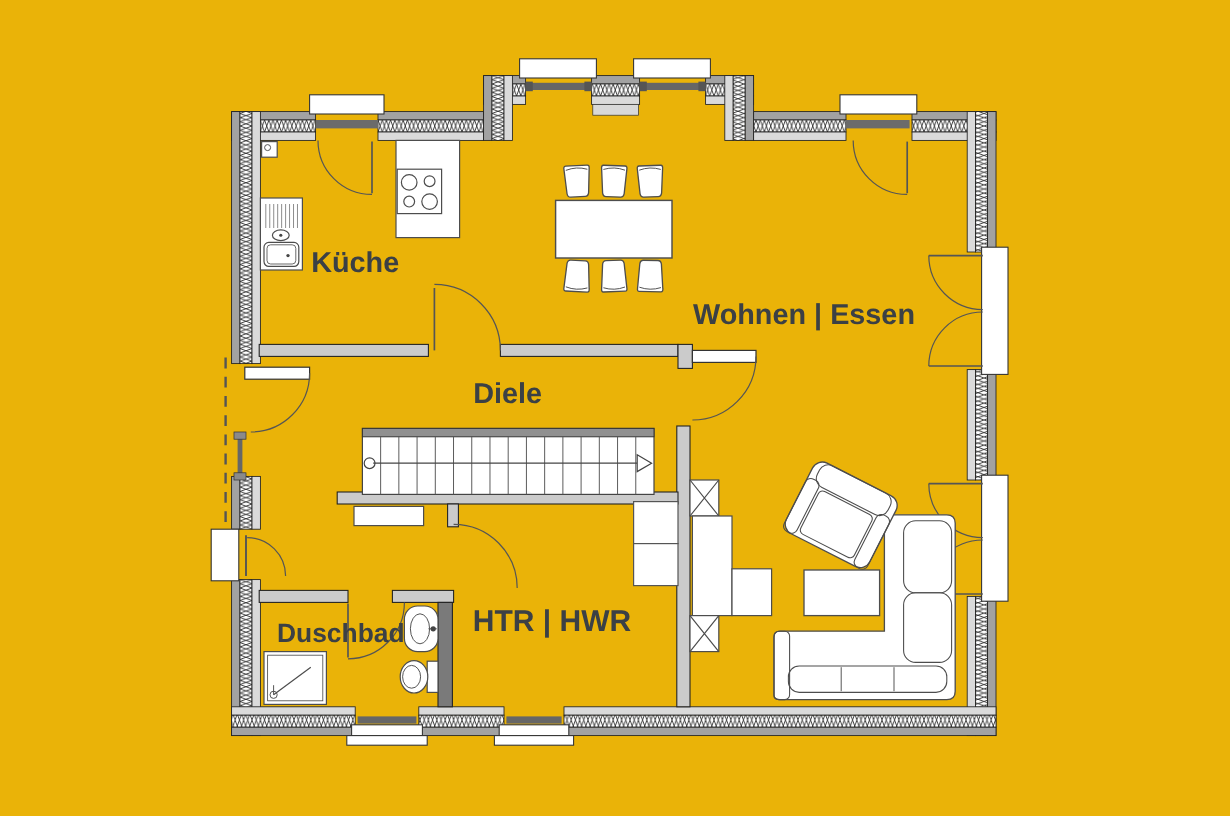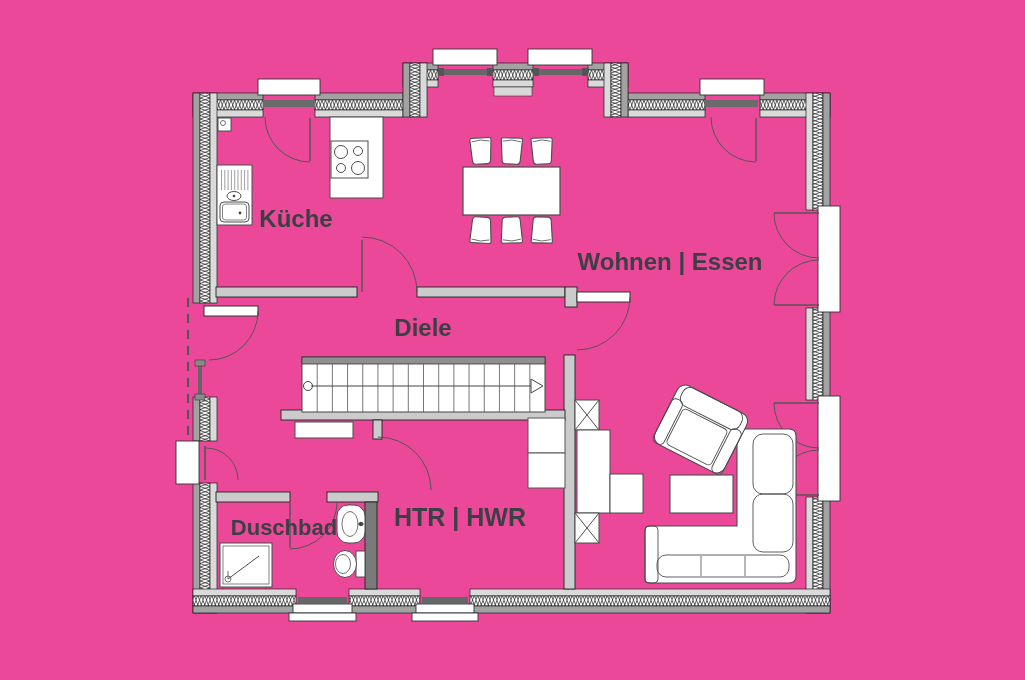--- a/index.html
+++ b/index.html
@@ -1,16 +1,16 @@
 <!DOCTYPE html>
 <html><head>
 <meta charset="utf-8">
 <style>
   html,body{margin:0;padding:0;background:#ffffff;}
-  .canvas{position:relative;width:1025px;height:680px;background:#ec4899;overflow:hidden;}
+  .canvas{position:relative;width:1025px;height:680px;background:#eab308;overflow:hidden;}
   svg{display:block;}
   svg text{font-family:"Liberation Sans","DejaVu Sans",sans-serif;font-weight:600;fill:#3b4045;}
   .lbl-lg{font-size:24px;}
   .lbl-md{font-size:22px;}
   .lbl-xl{font-size:25px;}
 </style>
 </head>
 <body>
 
 <div class="canvas">

